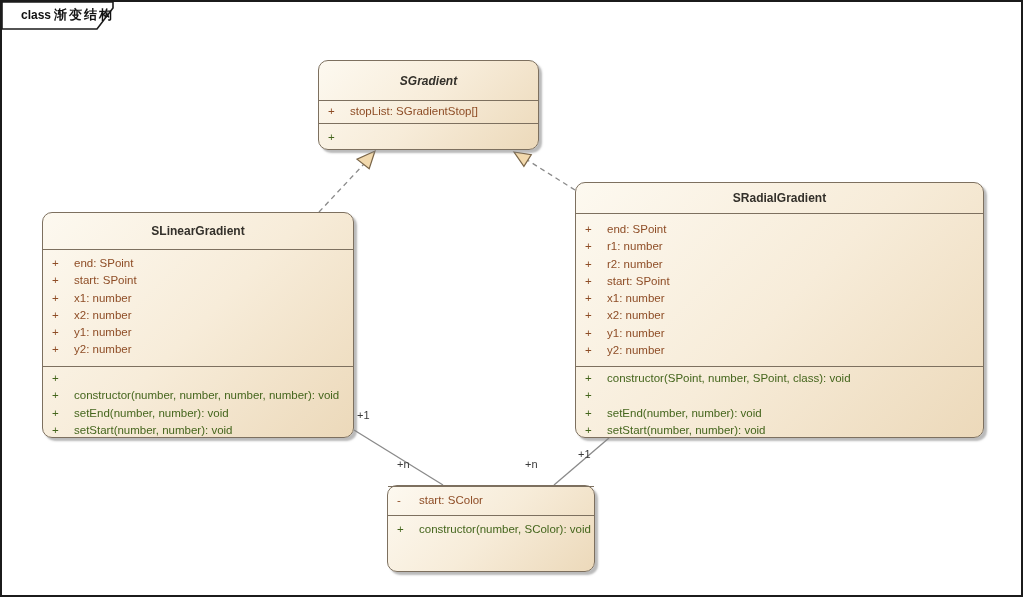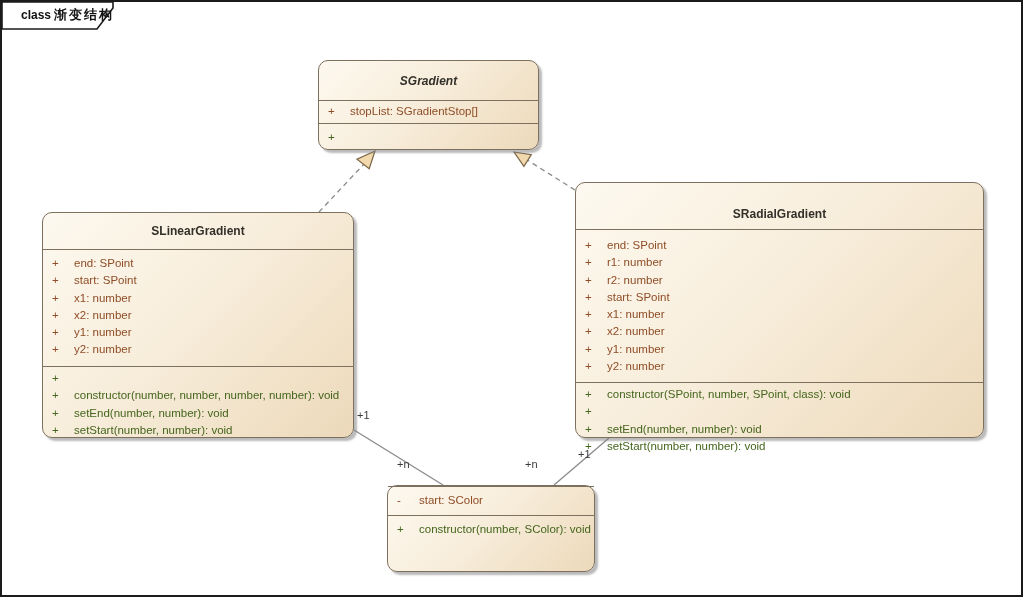--- a/index.html
+++ b/index.html
@@ -55,21 +55,21 @@
   #cls-gradient .uml-title{height:39px;}
   #cls-gradient .attrs{height:23px;}
   #cls-gradient .ops{height:28px;}
 
   #cls-linear{left:40px;top:210px;width:312px;height:226px;}
   #cls-linear .uml-title{height:36px;}
   #cls-linear .attrs{height:117px;padding-top:5px;}
   #cls-linear .ops{height:73px;padding-top:3px;}
 
   #cls-radial{left:573px;top:180px;width:409px;height:256px;}
-  #cls-radial .uml-title{height:30px;margin-top:16px;}
+  #cls-radial .uml-title{height:30px;}
   #cls-radial .attrs{height:153px;padding-top:7px;}
   #cls-radial .ops{height:73px;padding-top:3px;}
 
   #cls-stop{left:385px;top:483px;width:208px;height:87px;}
   #cls-stop .uml-title{height:30px;}
   #cls-stop .attrs{height:29px;}
   #cls-stop .ops{height:28px;}
 
   
   #connector-layer{position:absolute;left:0;top:0;pointer-events:none;}

